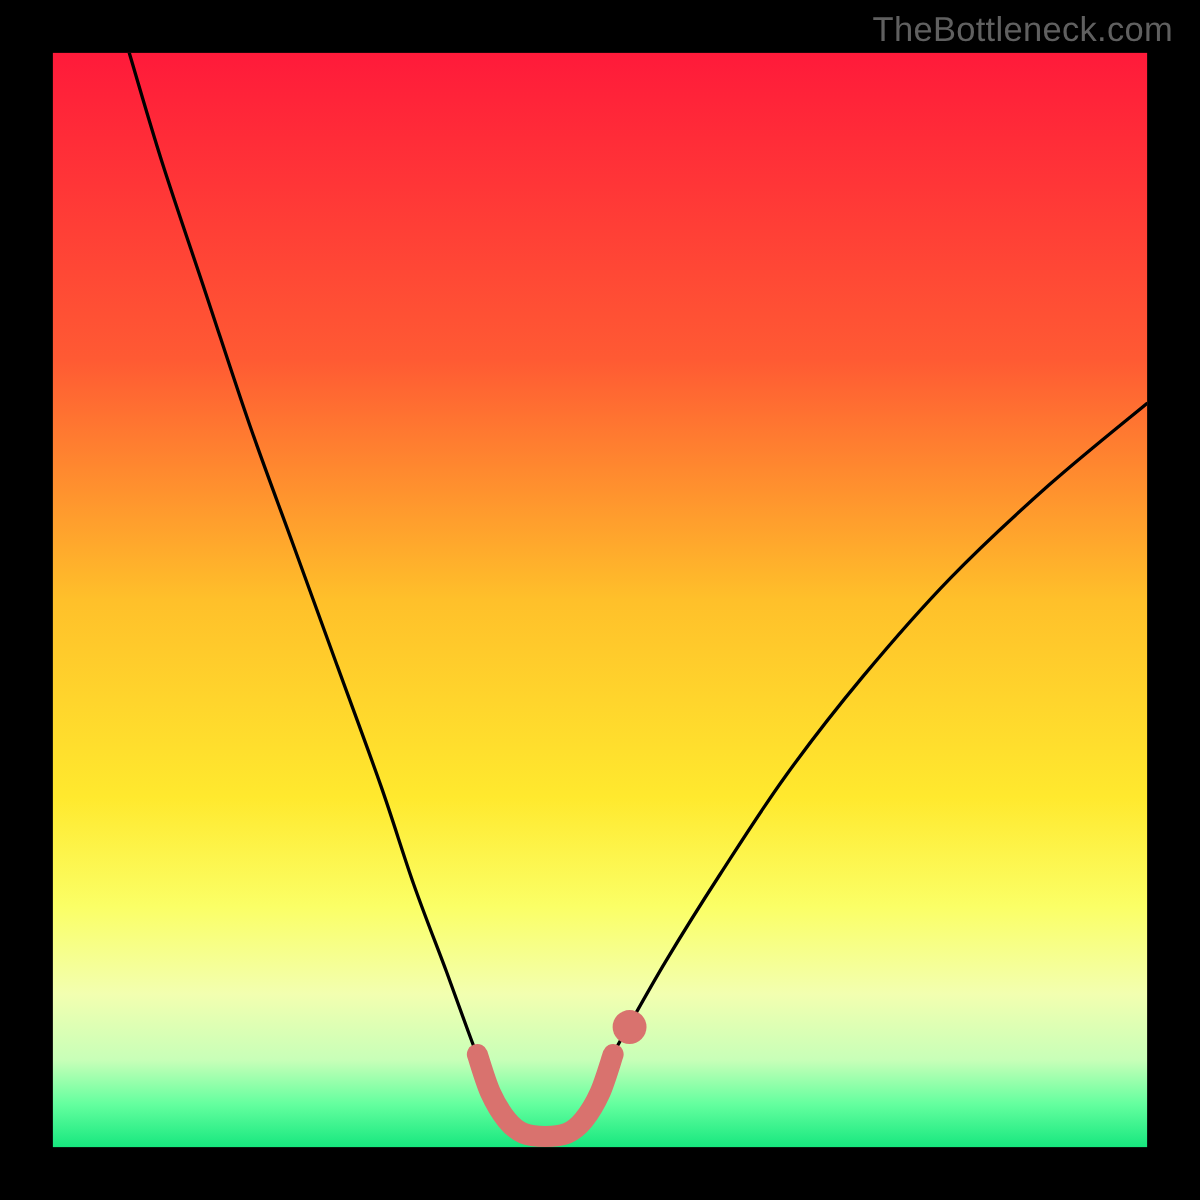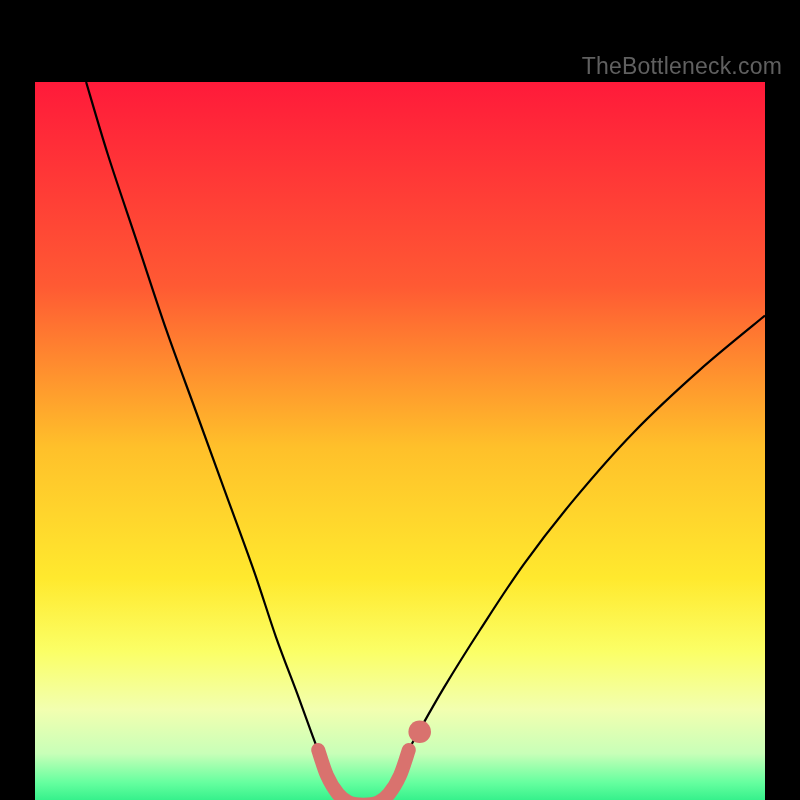--- a/index.html
+++ b/index.html
@@ -8,21 +8,20 @@
     width: 800px;
     height: 800px;
     background: #000;
     overflow: hidden;
     font-family: Arial, Helvetica, sans-serif;
   }
   .frame {
     position: absolute;
     inset: 0;
     background: #000;
-    margin-top: 47px;
   }
   .plot-area {
     position: absolute;
     left: 35px;
     top: 35px;
     width: 730px;
     height: 730px;
     overflow: hidden;
   }
   .watermark {

